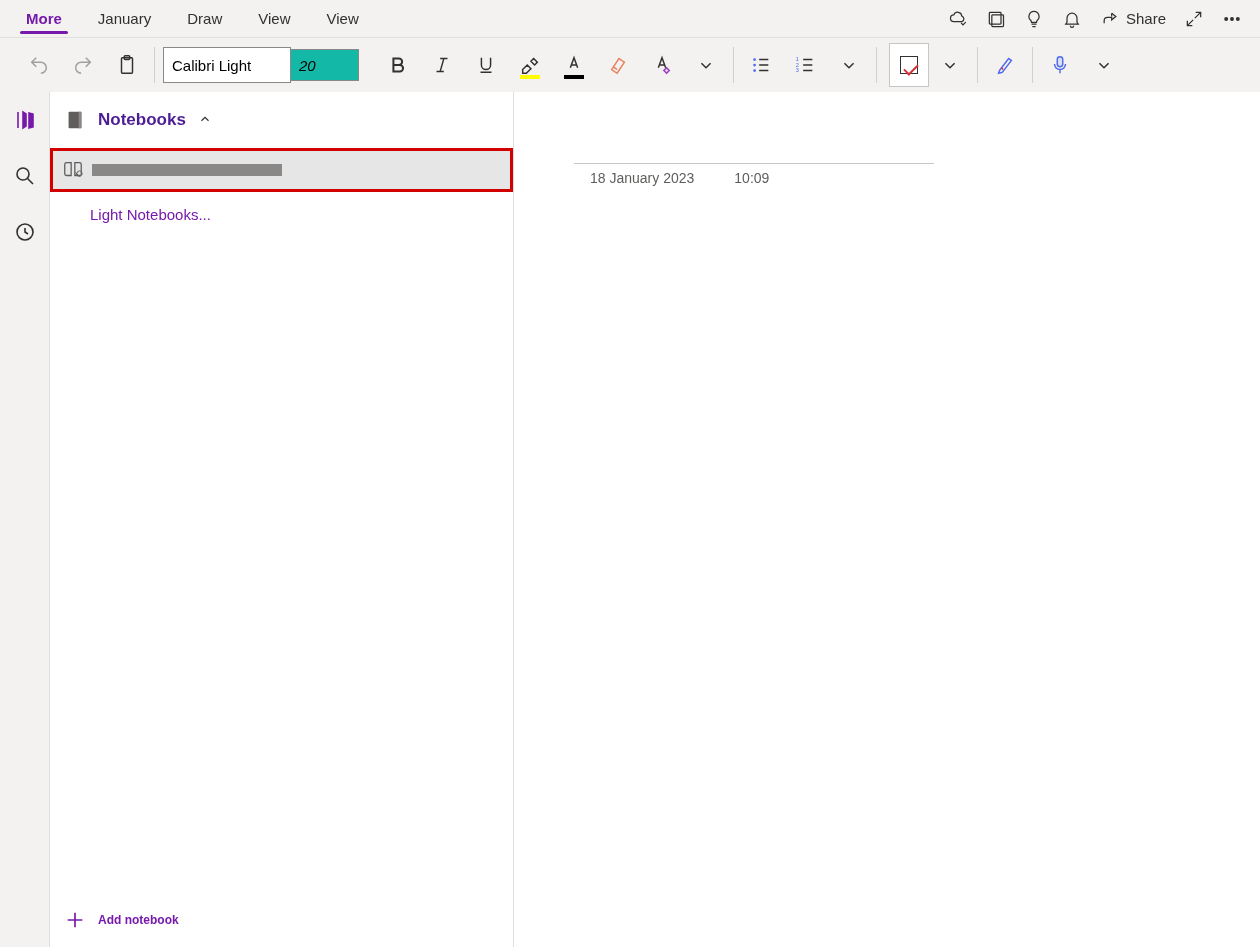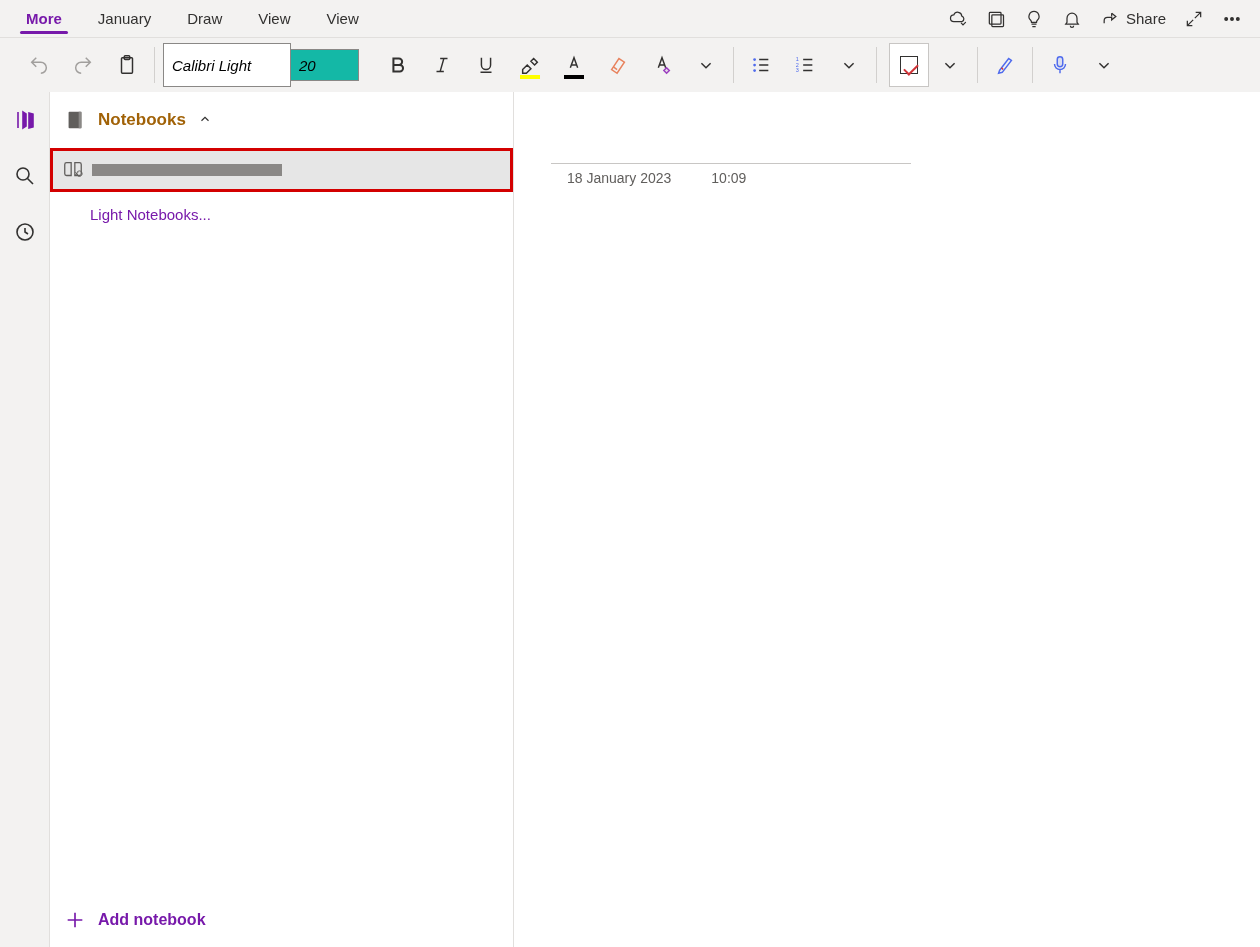--- a/index.html
+++ b/index.html
@@ -41,22 +41,22 @@
   align-items: center;
   padding: 0 12px;
   gap: 0;
 }
 .ribbon-group { display: flex; align-items: center; gap: 14px; padding: 0 12px; height: 100%; }
 .ribbon-sep { width: 1px; background: #d2d0ce; height: 36px; }
 .ribbon-btn { display: flex; align-items: center; justify-content: center; width: 30px; height: 36px; cursor: pointer; position: relative; }
 .ribbon-btn svg { width: 22px; height: 22px; stroke: #323130; fill: none; stroke-width: 1.6; }
 .ribbon-btn.disabled svg { stroke: #a19f9d; }
 .font-name-input {
-  width: 128px; height: 44px; border: 1px solid #8a8886; background: #fff;
-  font-size: 15px; padding: 0 8px; outline: none; font-style: italic;
+  width: 128px; height: 36px; border: 1px solid #8a8886; background: #fff;
+  font-size: 15px; padding: 0 8px; outline: none;
 }
 .font-size-input {
   width: 68px; height: 32px; border: 1px solid #8a8886; border-left: none; background: #14b8a6;
   font-size: 15px; padding: 0 8px; outline: none; font-style: italic;
 }
 .icon-underline-bar { position: absolute; left: 5px; right: 5px; bottom: 4px; height: 4px; }
 .todo-box {
   width: 40px; height: 44px; border: 1px solid #c8c6c4; background: #fff;
   display: flex; align-items: center; justify-content: center;
 }
@@ -78,45 +78,45 @@
 
 .side-panel {
   width: 464px; background: #fff; border-right: 1px solid #e1dfdd;
   display: flex; flex-direction: column;
 }
 .side-header {
   height: 56px; display: flex; align-items: center; gap: 12px;
   padding: 0 14px; cursor: pointer;
 }
 .side-header svg { width: 22px; height: 22px; fill: #605e5c; }
-.side-header-label { font-size: 17px; font-weight: 600; color: #a16207; }
+.side-header-label { font-size: 17px; font-weight: 600; color: #4c1d95; }
 .chev-up { width: 16px; height: 16px; }
 .chev-up svg { width: 14px; height: 14px; stroke: #323130; fill: none; stroke-width: 2; }
 
 .notebook-item {
   height: 44px; background: #e6e6e6; display: flex; align-items: center; gap: 8px;
   padding-left: 12px; cursor: pointer;
   outline: 3px solid #d30000; outline-offset: -3px;
 }
 .notebook-item svg { width: 22px; height: 22px; stroke: #605e5c; fill: none; stroke-width: 1.4; }
 .notebook-name-redact { flex: 0 0 190px; height: 12px; background: #8a8886; }
 
 .more-notebooks {
   padding: 14px 0 0 40px; font-size: 15px; color: #7719aa; cursor: pointer;
 }
 
 .side-footer {
   margin-top: auto; height: 54px; display: flex; align-items: center; gap: 12px;
   padding-left: 14px; cursor: pointer;
 }
 .side-footer svg { width: 22px; height: 22px; stroke: #7719aa; fill: none; stroke-width: 1.8; }
-.side-footer-label { font-size: 16px; font-weight: 600; color: #7719aa; }
+.side-footer-label { font-size: 12px; font-weight: 600; color: #7719aa; }
 
 .page-canvas { flex: 1; background: #fff; position: relative; }
-.page-header { position: absolute; left: 37px; top: 50px; width: 360px; }
+.page-header { position: absolute; left: 60px; top: 50px; width: 360px; }
 .title-line { border-bottom: 1px solid #c8c6c4; height: 22px; }
 .date-row { display: flex; gap: 40px; padding: 6px 16px 0 16px; font-size: 14px; color: #605e5c; }
 </style>
 </head>
 <body>
 
 <div class="tabs-row">
   <div class="tabs-left">
     <div class="tab active">More</div>
     <div class="tab">January</div>

